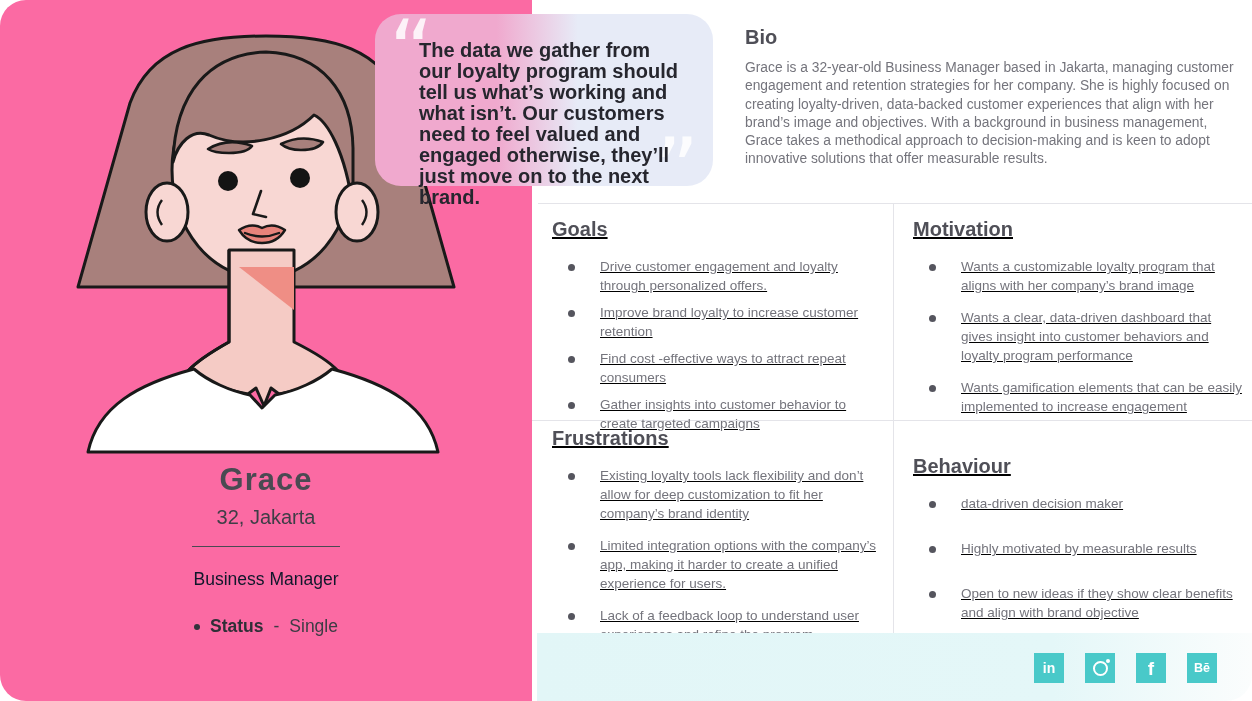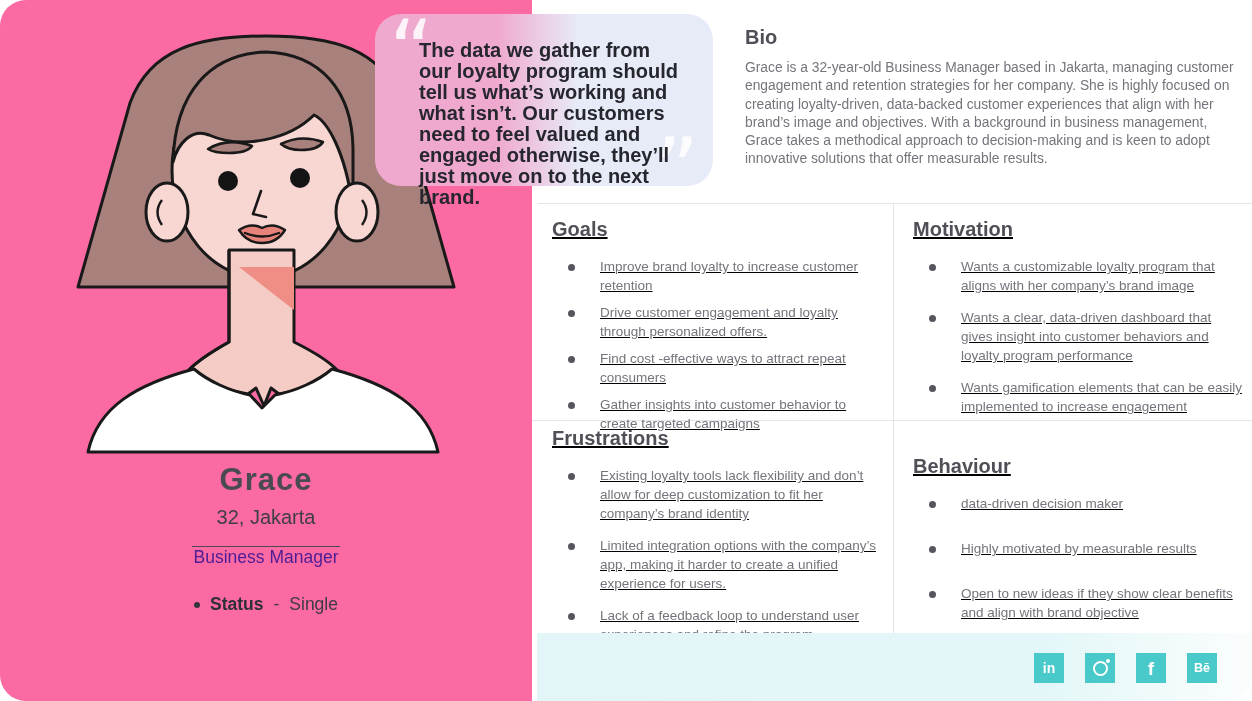--- a/index.html
+++ b/index.html
@@ -8,21 +8,21 @@
     position:relative; width:1252px; height:701px; background:#ffffff;
     border-radius:26px; overflow:hidden; margin:0 auto;
   }
   
   .left-panel { position:absolute; left:0; top:0; width:532px; height:701px; background:#FB6AA3; }
   .avatar-svg { position:absolute; left:0; top:0; }
   .persona-block { position:absolute; left:0; top:462px; width:532px; text-align:center; color:#42424A; }
   .persona-name { font-size:31px; font-weight:bold; color:#4A4A52; letter-spacing:1px; }
   .persona-age { font-size:20px; margin-top:8px; color:#3E3E46; }
   .persona-divider { width:148px; border:none; border-top:1.6px solid #4A4A52; margin:17px auto 0 auto; }
-  .persona-role { font-size:17.5px; color:#4c1d95; }
+  .persona-role { font-size:17.5px; margin-top:22px; color:#0f172a; }
   .persona-details { margin-top:26px; font-size:17.5px; color:#3C3C44; }
   .detail-line { margin-top:9px; white-space:nowrap; }
   .detail-bullet { display:inline-block; width:6px; height:6px; border-radius:50%; background:#33333B; vertical-align:middle; margin-right:10px; }
   .detail-label { font-weight:bold; color:#2F2F37; }
   .detail-dash { margin:0 10px; }
   
   .quote-box {
     position:absolute; left:375px; top:14px; width:338px; height:172px;
     border-radius:26px; padding:26px 30px 20px 44px;
     background:linear-gradient(90deg, #F0A9CE 0%, #F0A9CE 36%, #E7EBF7 60%, #E7EBF7 100%);
@@ -128,22 +128,22 @@
     <div class="bio-text">Grace is a 32-year-old Business Manager based in Jakarta, managing customer engagement and retention strategies for her company. She is highly focused on creating loyalty-driven, data-backed customer experiences that align with her brand’s image and objectives. With a background in business management, Grace takes a methodical approach to decision-making and is keen to adopt innovative solutions that offer measurable results.</div>
   </div>
 
   <div class="divider-h1"></div>
   <div class="divider-h2"></div>
   <div class="divider-v"></div>
 
   <div class="col-block goals-block">
     <div class="section-title">Goals</div>
     <ul class="bullet-list">
+      <li class="bullet-item">Drive customer engagement and loyalty through personalized offers.</li>
       <li class="bullet-item">Improve brand loyalty to increase customer retention</li>
-      <li class="bullet-item">Drive customer engagement and loyalty through personalized offers.</li>
       <li class="bullet-item">Find cost -effective ways to attract repeat consumers</li>
       <li class="bullet-item">Gather insights into customer behavior to create targeted campaigns</li>
     </ul>
   </div>
 
   <div class="col-block motivation-block">
     <div class="section-title">Motivation</div>
     <ul class="bullet-list">
       <li class="bullet-item">Wants a customizable loyalty program that aligns with her company’s brand image</li>
       <li class="bullet-item">Wants a clear, data-driven dashboard that gives insight into customer behaviors and loyalty program performance</li>

